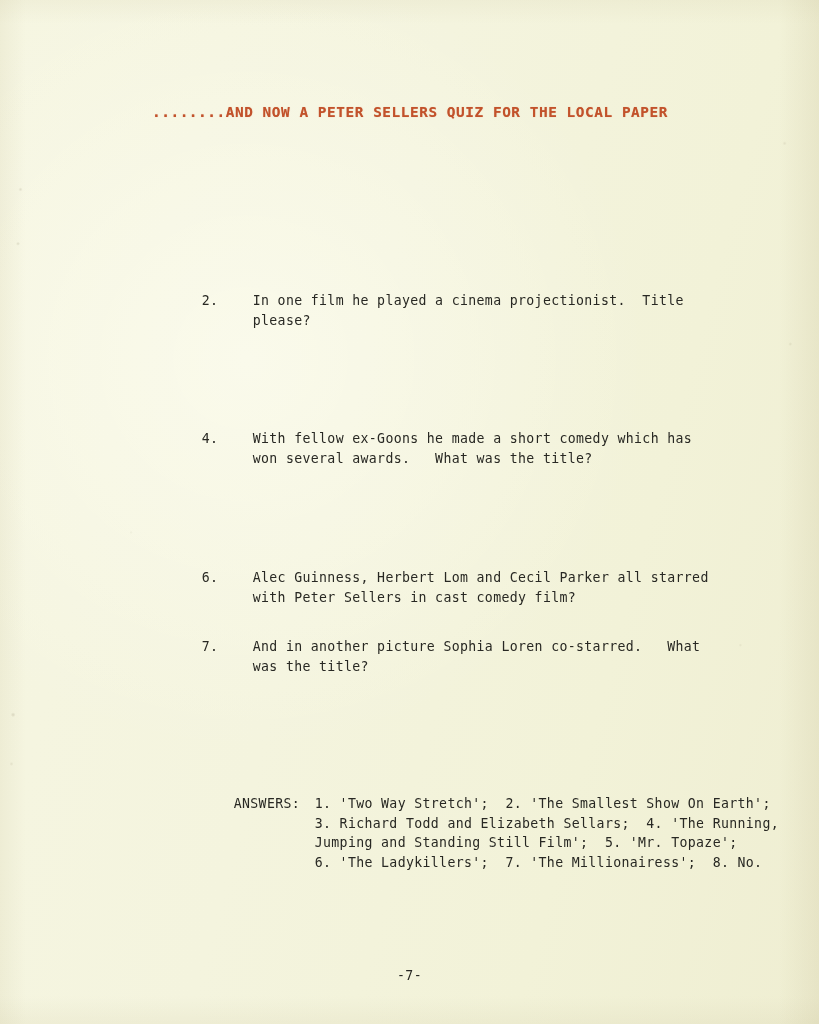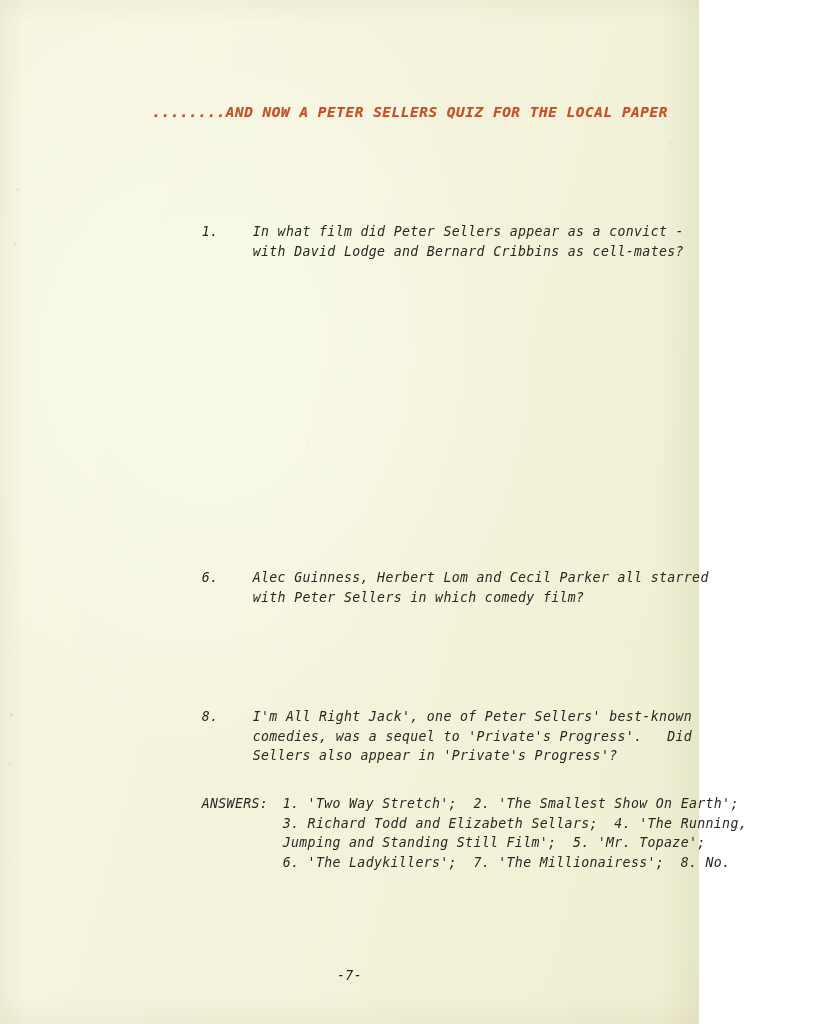--- a/index.html
+++ b/index.html
@@ -8,27 +8,26 @@
   }
   body {
     width: 819px;
     height: 1024px;
     overflow: hidden;
     font-family: "DejaVu Sans Mono", "Liberation Mono", monospace;
   }
 
   #page {
     position: relative;
-    width: 699px;
+    width: 819px;
     height: 1024px;
     background:
       radial-gradient(ellipse 70% 55% at 30% 35%, rgba(255,255,245,0.55) 0%, rgba(255,255,245,0) 70%),
       linear-gradient(105deg, #f6f6e2 0%, #f4f4de 42%, #f2f2d8 72%, #efeed2 100%);
     box-sizing: border-box;
-    font-style: italic;
   }
 
   
   #grain {
     position: absolute;
     inset: 0;
     pointer-events: none;
     background:
       radial-gradient(circle at 2.5% 18.5%, rgba(120,110,80,0.16) 0px, rgba(120,110,80,0) 2.2px),
       radial-gradient(circle at 2.2% 23.8%, rgba(120,110,80,0.20) 0px, rgba(120,110,80,0) 2.0px),
@@ -98,20 +97,21 @@
     white-space: pre;
     color: #282823;
     font-size: 13.2px;
     line-height: 19.4px;
     letter-spacing: 0.35px;
   }
   .ans-label {
     display: inline-block;
     width: 81px;
     white-space: pre;
+    margin-left: 32px;
   }
   .ans-body {
     display: inline-block;
     vertical-align: top;
     white-space: pre;
   }
 
   .page-number {
     position: absolute;
     left: 0;
@@ -128,40 +128,43 @@
 
 <div id="page">
 
   <div id="grain"></div>
   <div id="edge-shade"></div>
 
   <div id="content">
 
     <div class="doc-title">........AND NOW A PETER SELLERS QUIZ FOR THE LOCAL PAPER</div>
 
-    <div class="qblock" style="top:203px">
-      <span class="qnum">1.</span><span class="qtext">In what film did Peter Sellers appear as a convict -
-with David Lodge and Bernard Cribbins as cell-mates?</span>
+
+    <div class="qblock" style="top:272px">
+      <span class="qnum">2.</span><span class="qtext">In one film he played a cinema projectionist.  Title
+please?</span>
     </div>
 
 
-
+    <div class="qblock" style="top:410px">
+      <span class="qnum">4.</span><span class="qtext">With fellow ex-Goons he made a short comedy which has
+won several awards.   What was the title?</span>
+    </div>
 
 
     <div class="qblock" style="top:549px">
       <span class="qnum">6.</span><span class="qtext">Alec Guinness, Herbert Lom and Cecil Parker all starred
-with Peter Sellers in which comedy film?</span>
+with Peter Sellers in cast comedy film?</span>
     </div>
 
+    <div class="qblock" style="top:618px">
+      <span class="qnum">7.</span><span class="qtext">And in another picture Sophia Loren co-starred.   What
+was the title?</span>
+    </div>
 
-    <div class="qblock" style="top:688px">
-      <span class="qnum">8.</span><span class="qtext">I'm All Right Jack', one of Peter Sellers' best-known
-comedies, was a sequel to 'Private's Progress'.   Did
-Sellers also appear in 'Private's Progress'?</span>
-    </div>
 
     <div class="answers">
       <span class="ans-label">ANSWERS:</span><span class="ans-body">1. 'Two Way Stretch';  2. 'The Smallest Show On Earth';
 3. Richard Todd and Elizabeth Sellars;  4. 'The Running,
 Jumping and Standing Still Film';  5. 'Mr. Topaze';
 6. 'The Ladykillers';  7. 'The Millionairess';  8. No.</span>
     </div>
 
     <div class="page-number">-7-</div>
 

